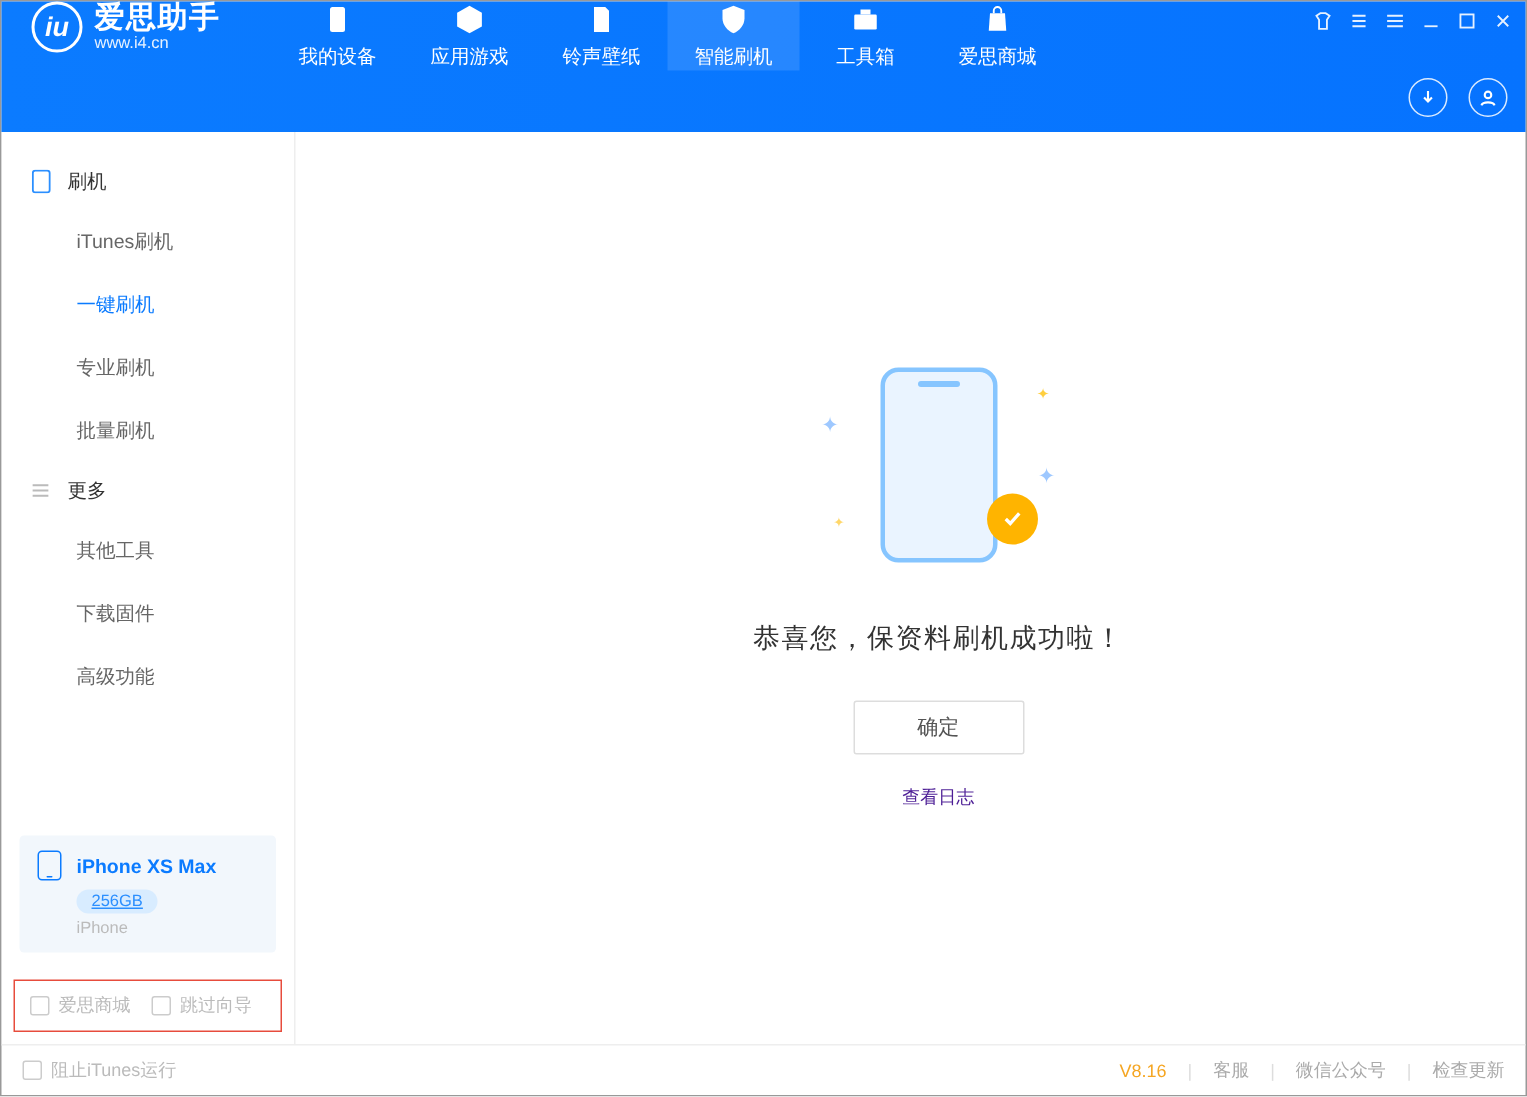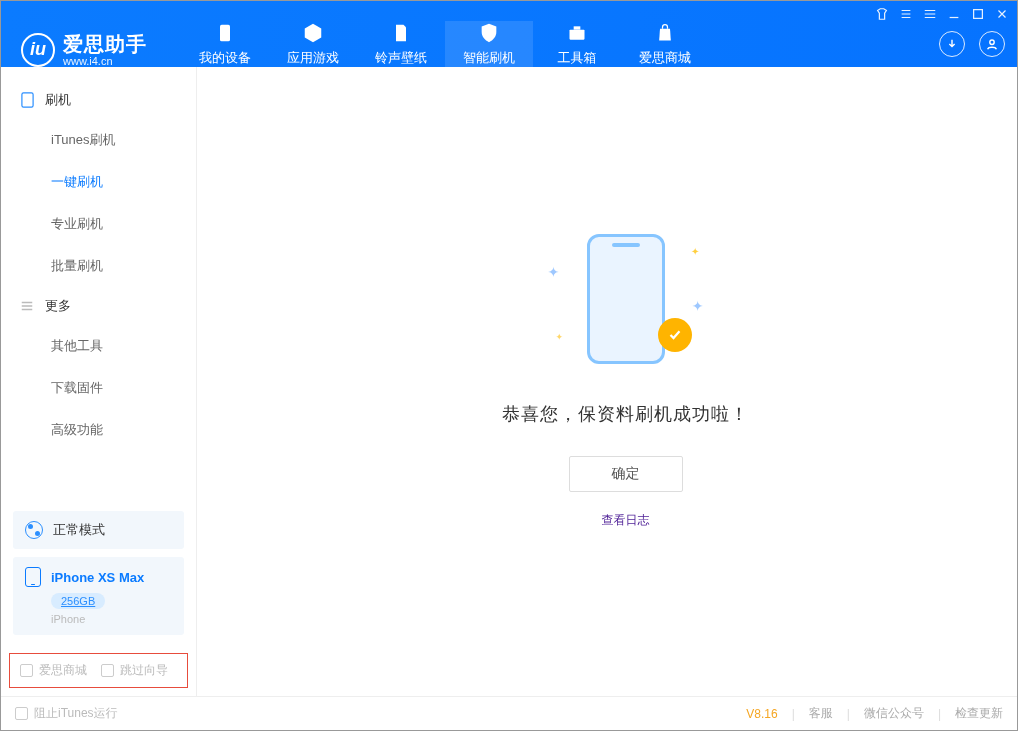--- a/index.html
+++ b/index.html
@@ -1,20 +1,20 @@
 <!DOCTYPE html>
 <html><head>
 <meta charset="utf-8">
 <style>
   * { box-sizing: border-box; margin: 0; padding: 0; }
   body { font-family: "Microsoft YaHei", "PingFang SC", sans-serif; font-size: 13px; color: #333; }
   .window { width: 1018px; height: 731px; border: 1px solid #999; display: flex; flex-direction: column; background: #fff; position: relative; }
 
   
-  .header { height: 66px; background: linear-gradient(90deg, #0b7bff 0%, #0673ff 100%); color: #fff; display: flex; align-items: flex-end; position: relative; }
+  .header { height: 87px; background: linear-gradient(90deg, #0b7bff 0%, #0673ff 100%); color: #fff; display: flex; align-items: flex-start; position: relative; }
   .logo-block { display: flex; align-items: center; padding: 0 18px 0 20px; gap: 8px; min-width: 180px; }
   .logo-circle { width: 34px; height: 34px; border: 2.5px solid #fff; border-radius: 50%; display: flex; align-items: center; justify-content: center; font-weight: bold; font-size: 18px; font-style: italic; }
   .logo-text { display: flex; flex-direction: column; line-height: 1.1; }
   .logo-title { font-size: 20px; font-weight: 600; letter-spacing: 1px; }
   .logo-sub { font-size: 11px; opacity: .9; }
   .tabs { display: flex; align-items: stretch; }
   .tab { width: 88px; display: flex; flex-direction: column; align-items: center; justify-content: center; gap: 4px; cursor: pointer; font-size: 13px; position: relative; }
   .tab-icon { width: 24px; height: 24px; display:flex; align-items:center; justify-content:center; }
   .tab.active { background: rgba(255,255,255,.12); }
   .tab svg { fill: #fff; }
@@ -208,24 +208,20 @@
                 <path d="M2 4h12M2 8h12M2 12h12" stroke="#bbb" stroke-width="1.5"></path>
               </svg>
             </span>
           <span>更多</span>
         </div>
         <div class="side-item">其他工具</div>
         <div class="side-item">下载固件</div>
         <div class="side-item">高级功能</div>
       </div>
 
-      <div class="side-box">
-        <span class="bx-icon normal-icon"></span>
-        <span>正常模式</span>
-      </div>
 
       <div class="device-box">
         <div class="device-row">
           <span class="device-icon"></span>
           <span>iPhone XS Max</span>
         </div>
         <span class="capacity-badge">256GB</span>
         <div class="device-type">iPhone</div>
       </div>
 

